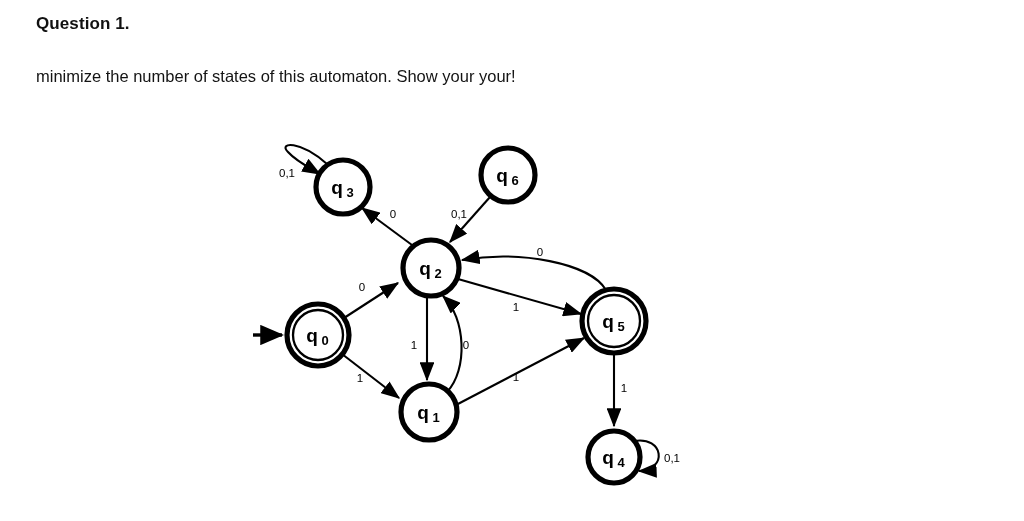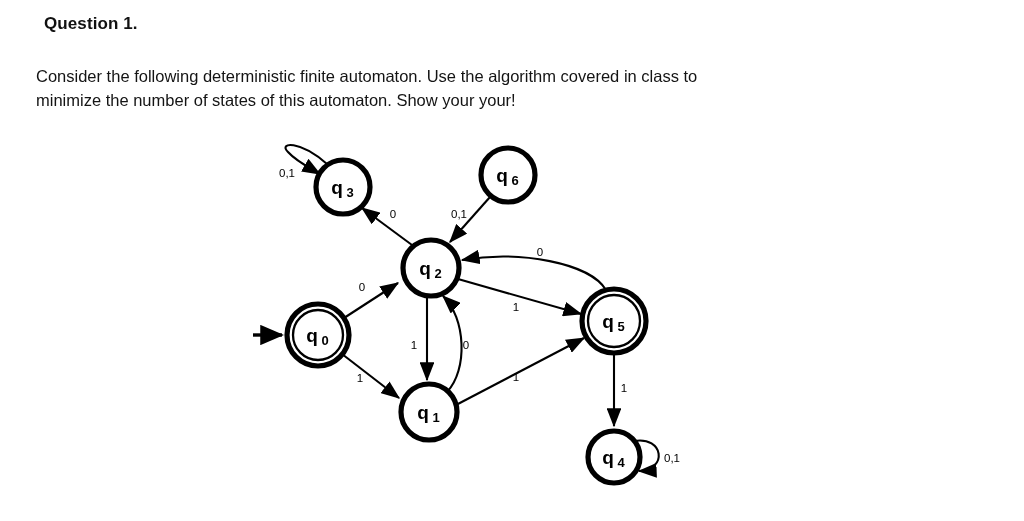--- a/index.html
+++ b/index.html
@@ -23,21 +23,20 @@
     background: #ffffff;
   }
   .q-heading {
     position: absolute;
     left: 36px;
     top: 14px;
     font-size: 17px;
     font-weight: bold;
     letter-spacing: 0.1px;
     color: #111111;
-    margin-left: 8px;
   }
   .q-body {
     position: absolute;
     left: 36px;
     top: 64px;
     width: 930px;
     font-size: 16.5px;
     line-height: 24px;
     color: #141414;
   }
@@ -88,21 +87,20 @@
   }
 </style>
 </head>
 <body>
 
 <div id="page">
 
   <div class="q-heading">Question 1.</div>
 
   <div class="q-body">
-    <span>Consider the following deterministic finite automaton. Use the algorithm covered in class to</span>
     <span>minimize the number of states of this automaton. Show your your!</span>
   </div>
 
   <svg id="automaton" viewBox="0 0 1024 403">
 
     <defs>
       <marker id="arrowhead" markerWidth="9" markerHeight="7" refX="8.4" refY="3.5" orient="auto" markerUnits="strokeWidth">
         <path d="M0,0 L9,3.5 L0,7 Z" fill="#000000"></path>
       </marker>
       <marker id="arrowhead-big" markerWidth="7" markerHeight="6" refX="6.4" refY="3" orient="auto" markerUnits="strokeWidth">

